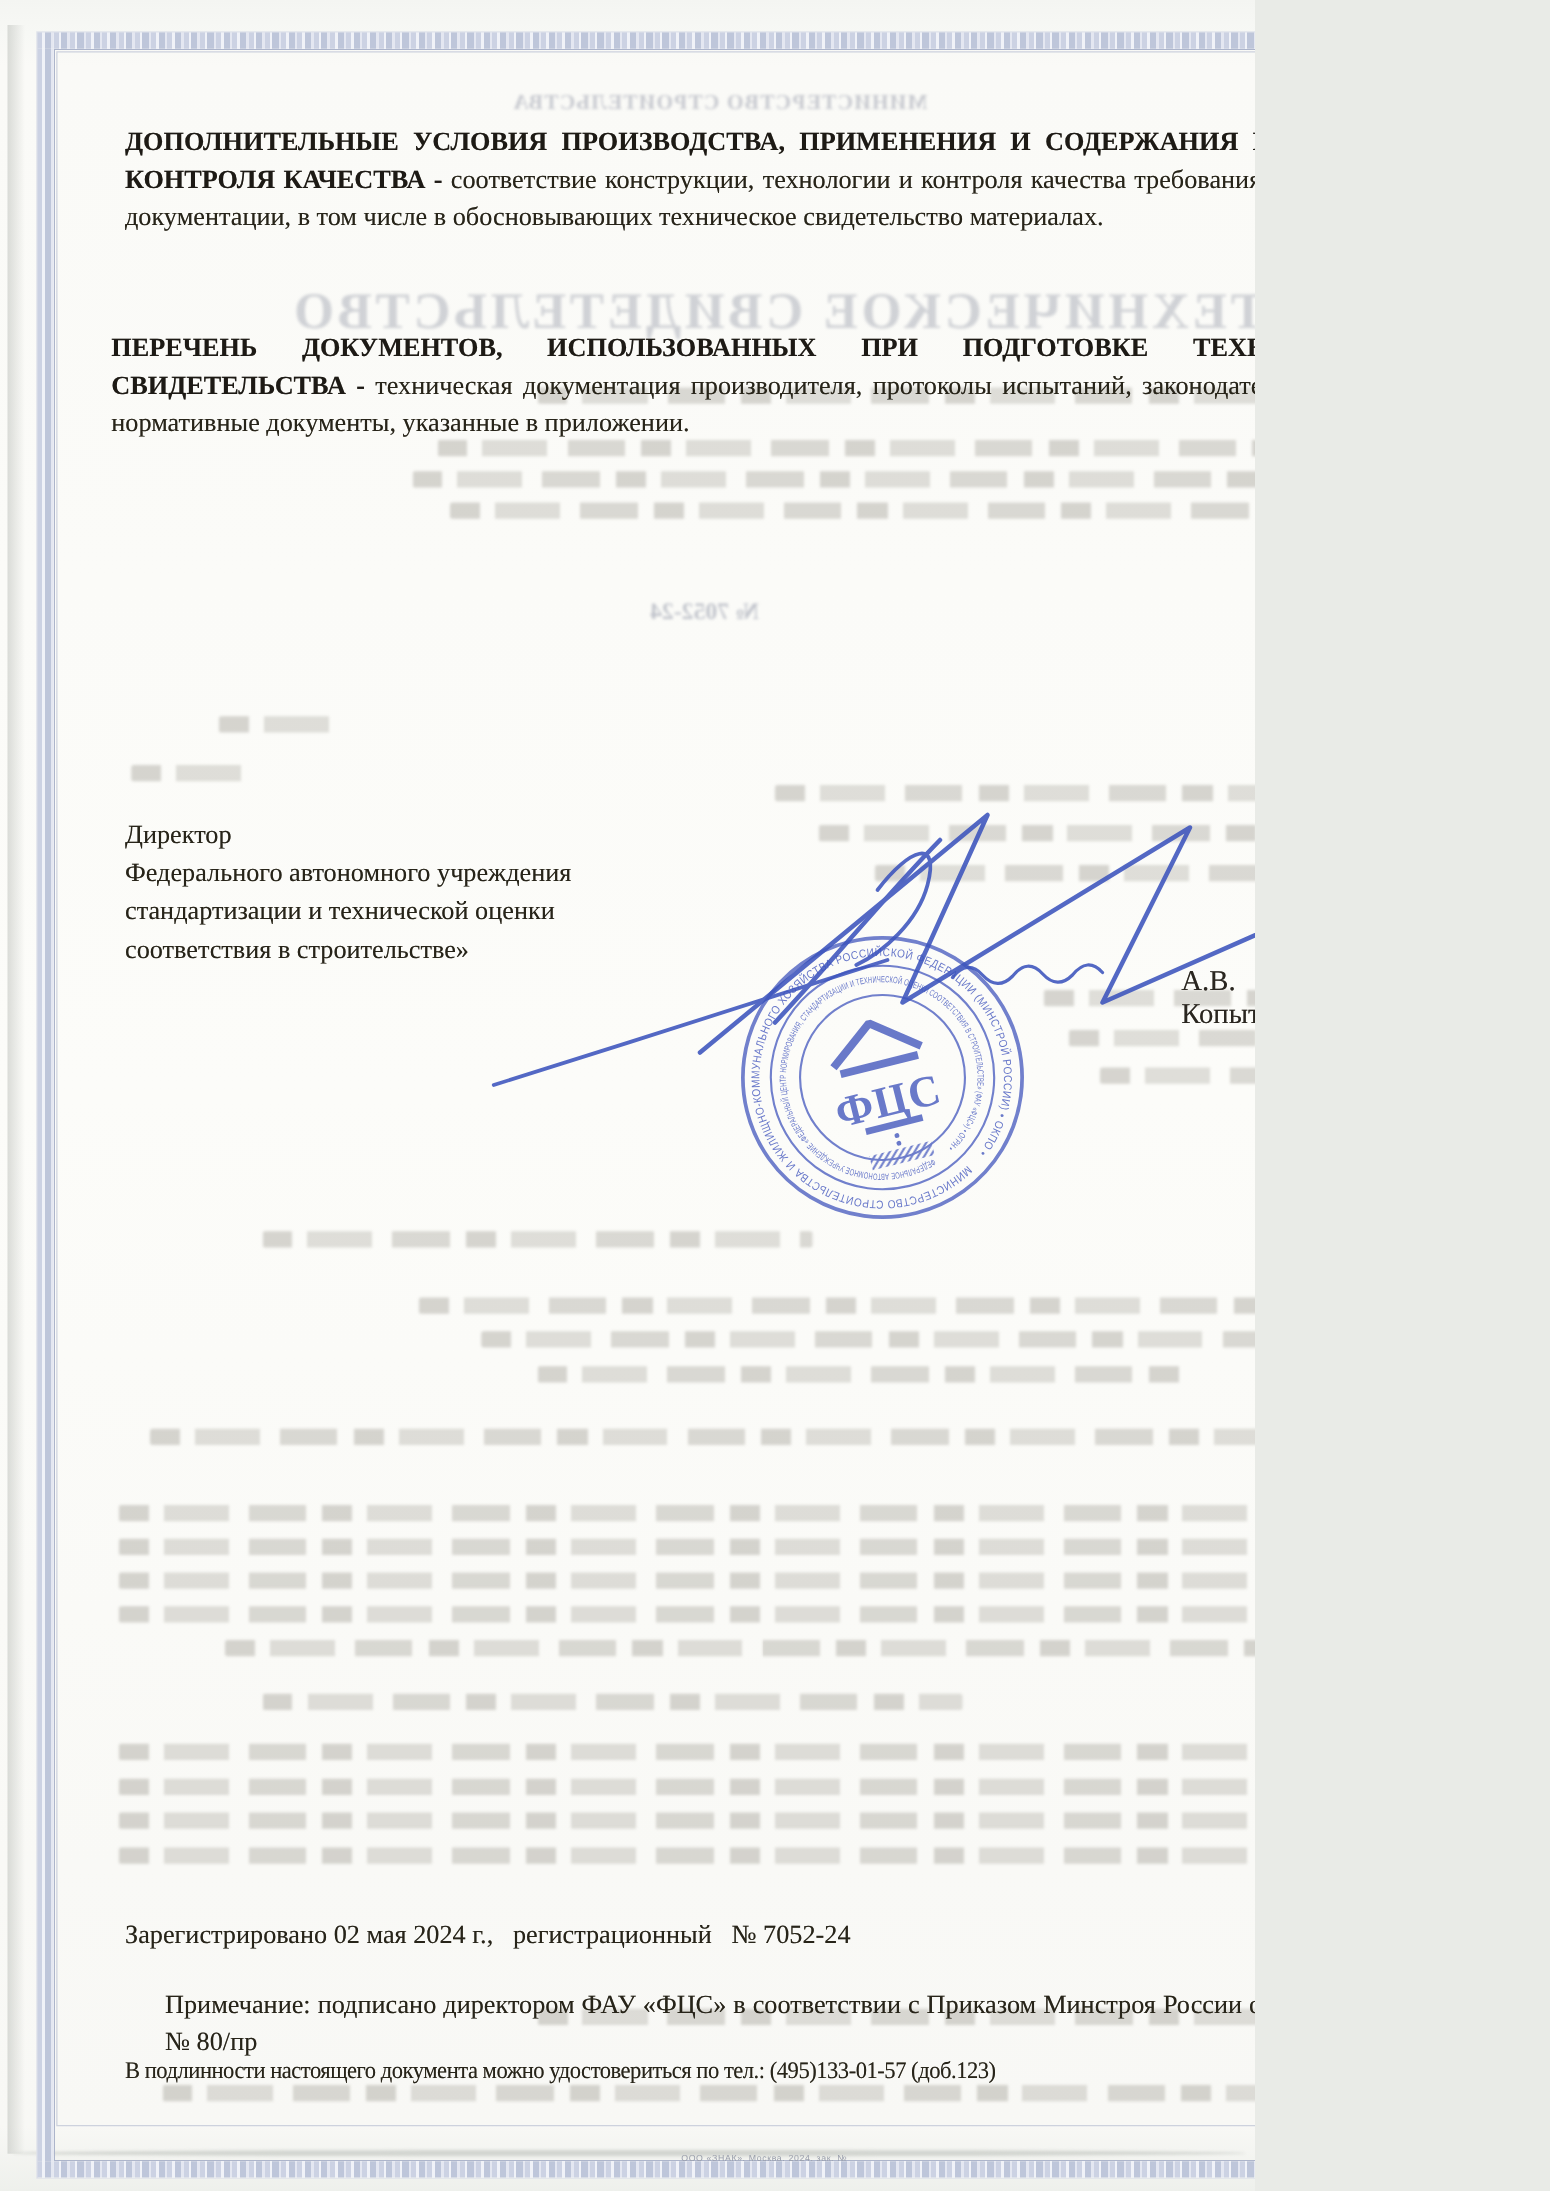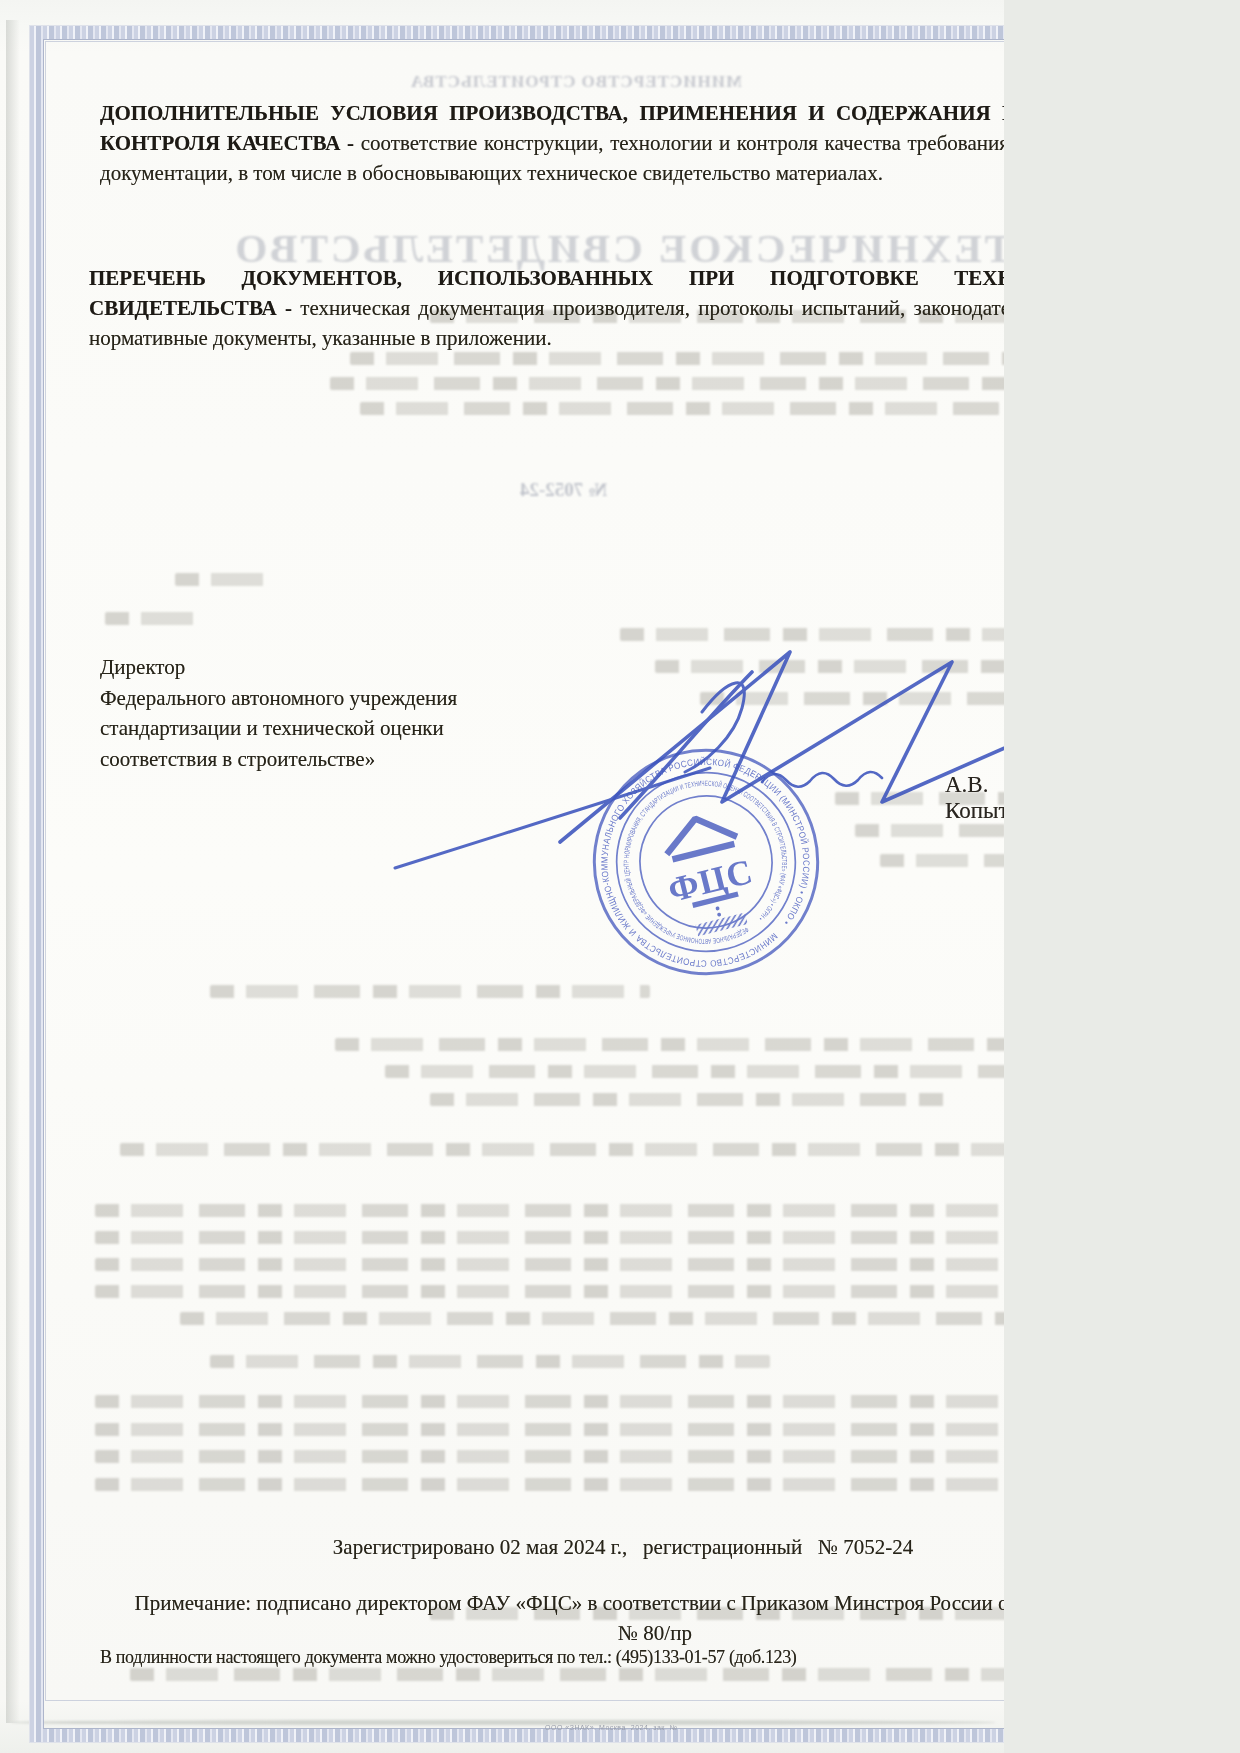--- a/index.html
+++ b/index.html
@@ -24,21 +24,21 @@
 
   
   .doc-text { position:absolute; color:#272419; font-size:21px; line-height:30px;
     text-shadow:0 0 .5px rgba(45,40,30,.5); z-index:6; }
   .just { text-align:justify; }
   .doc-text b { color:#1d1a15; }
   .u13 { padding:0 10px; border-bottom:2px solid #272419; }
   .director-line { line-height:30.5px; }
   .sig-name { position:absolute; left:945px; top:772px; font-size:23px; color:#2a2620;
     text-shadow:0 0 .5px rgba(45,40,30,.5); z-index:6; }
-  .reg-line, .note-par { white-space:pre-wrap;text-align:center; }
+  .reg-line, .note-par { white-space:pre-wrap; }
   .verify-line { font-size:19px; letter-spacing:-.4px; transform:scaleX(.95); transform-origin:left; }
   .number-block { position:absolute; left:1018px; top:1674px; z-index:6; color:#42424a; }
   .number-block .no { font-size:23px; font-family:"Liberation Serif",serif; }
   .number-block .val { font-size:24px; font-family:"DejaVu Sans Mono",monospace; letter-spacing:8px; margin-left:28px; }
   .imprint { position:absolute; left:545px; top:1724px; width:220px; font-size:7px; color:#999eab;
     filter:blur(.35px); letter-spacing:.5px; z-index:6; font-family:"Liberation Sans",sans-serif; }
 
   
   .bleed { position:absolute; height:13px; opacity:.42; filter:blur(1.2px); border-radius:2px; z-index:1;
     background:repeating-linear-gradient(90deg, rgba(138,135,124,.8) 0 24px, rgba(138,135,124,0) 24px 36px,

